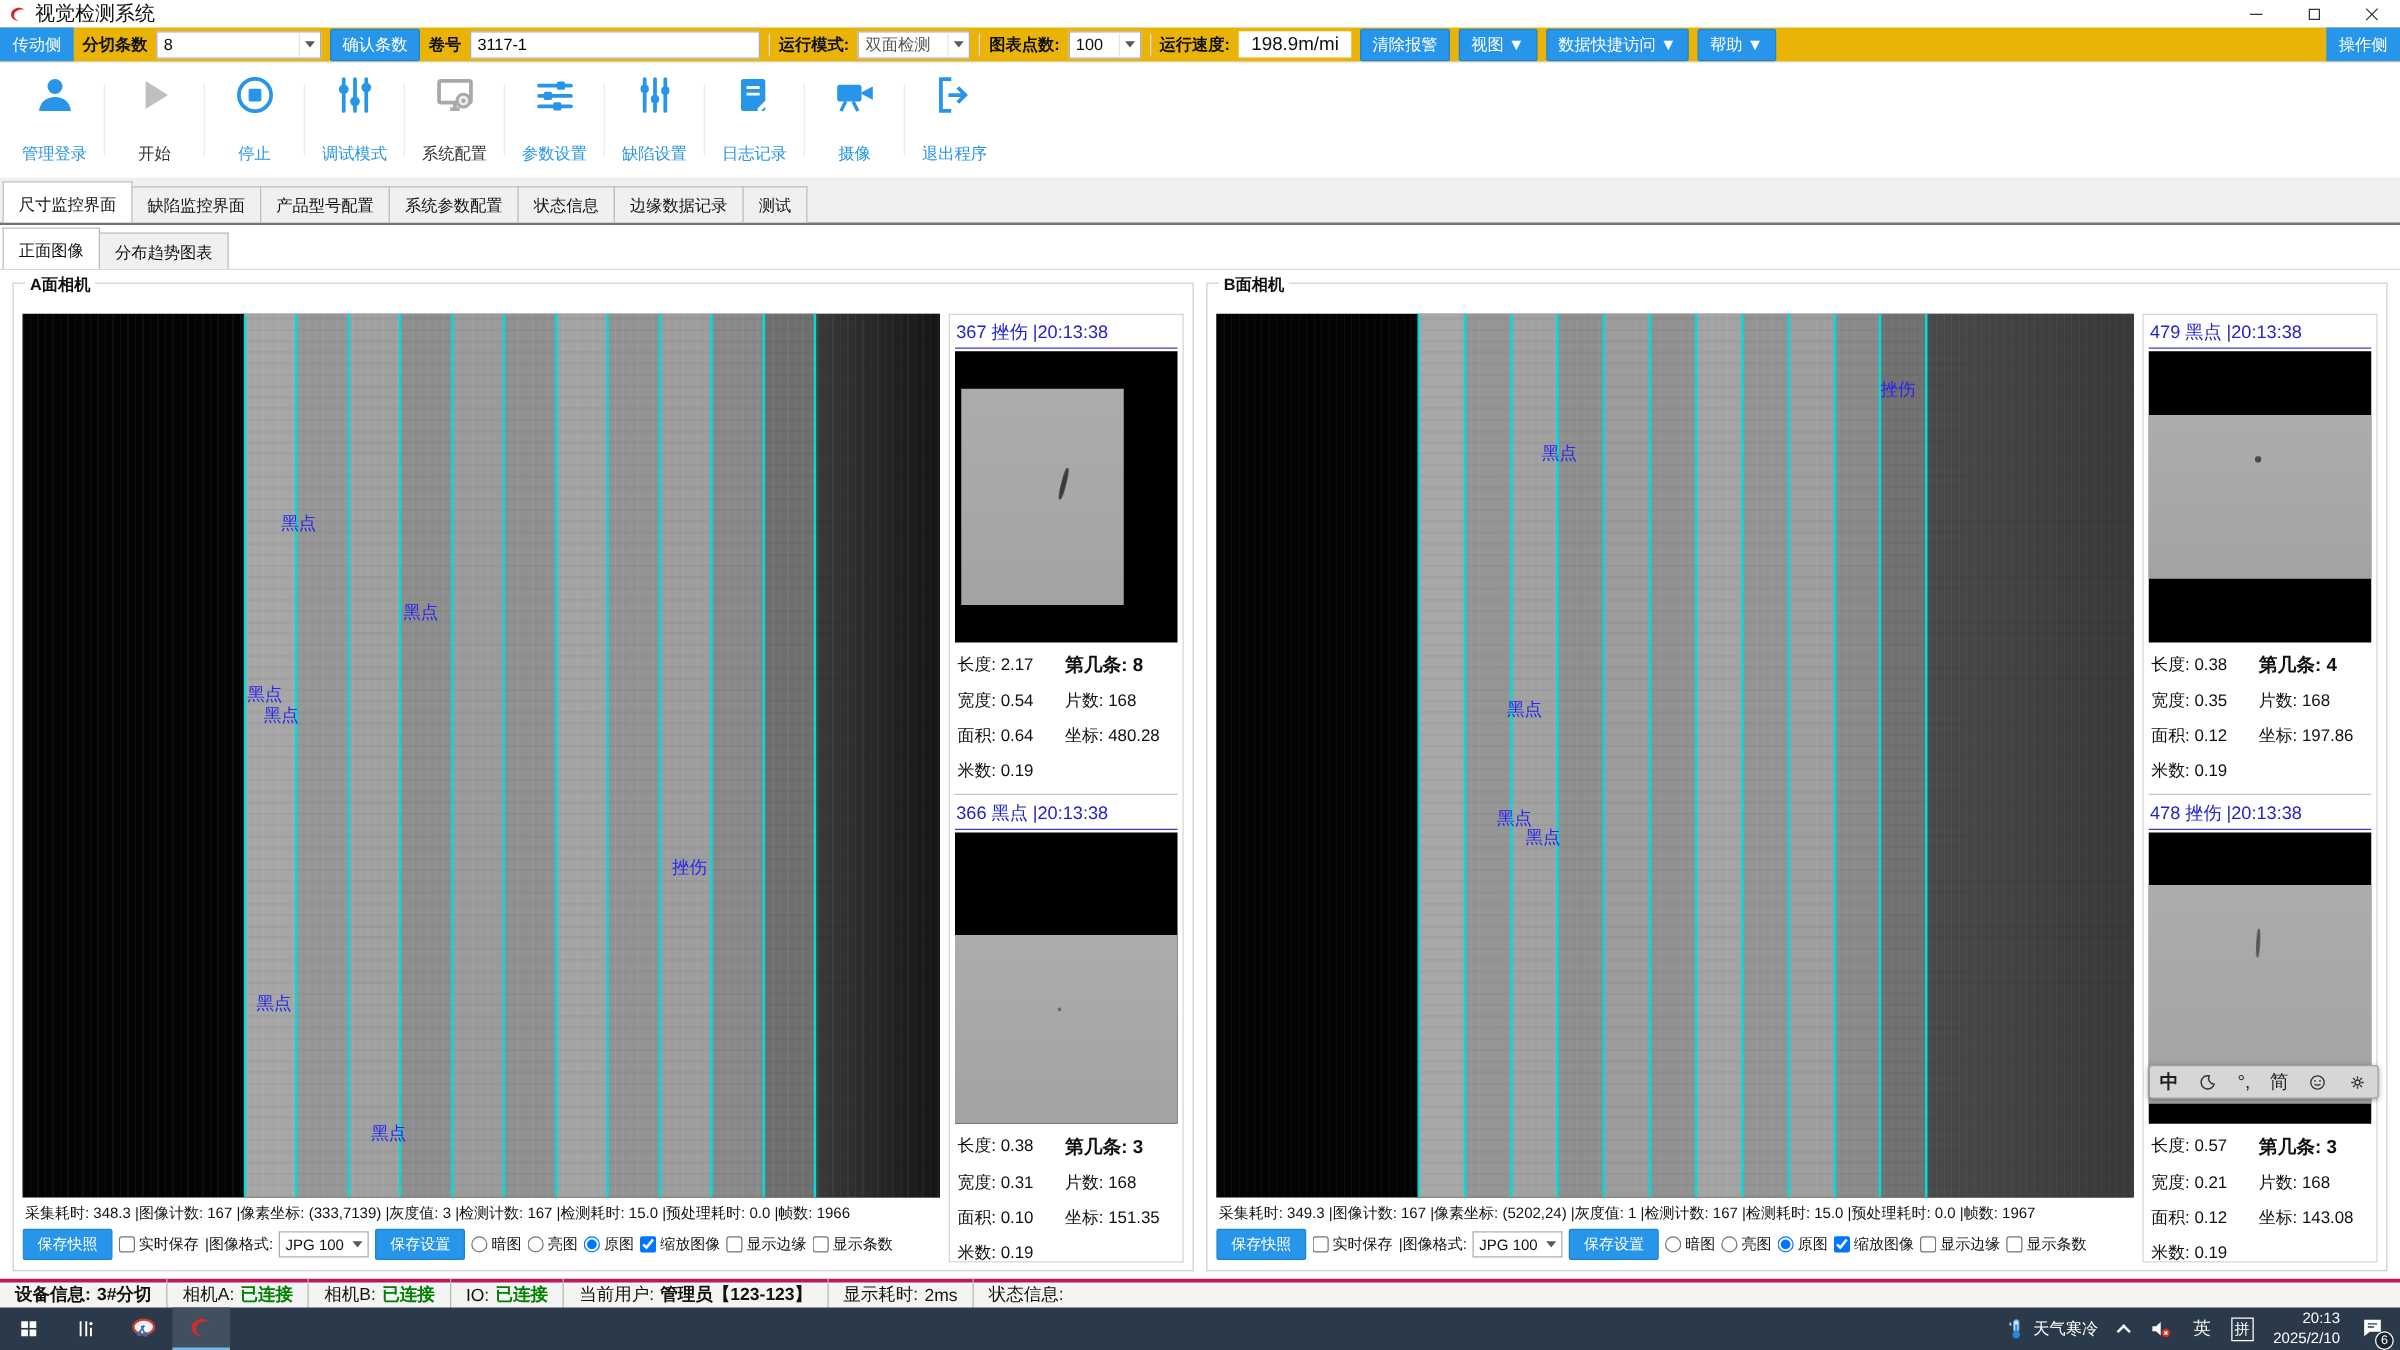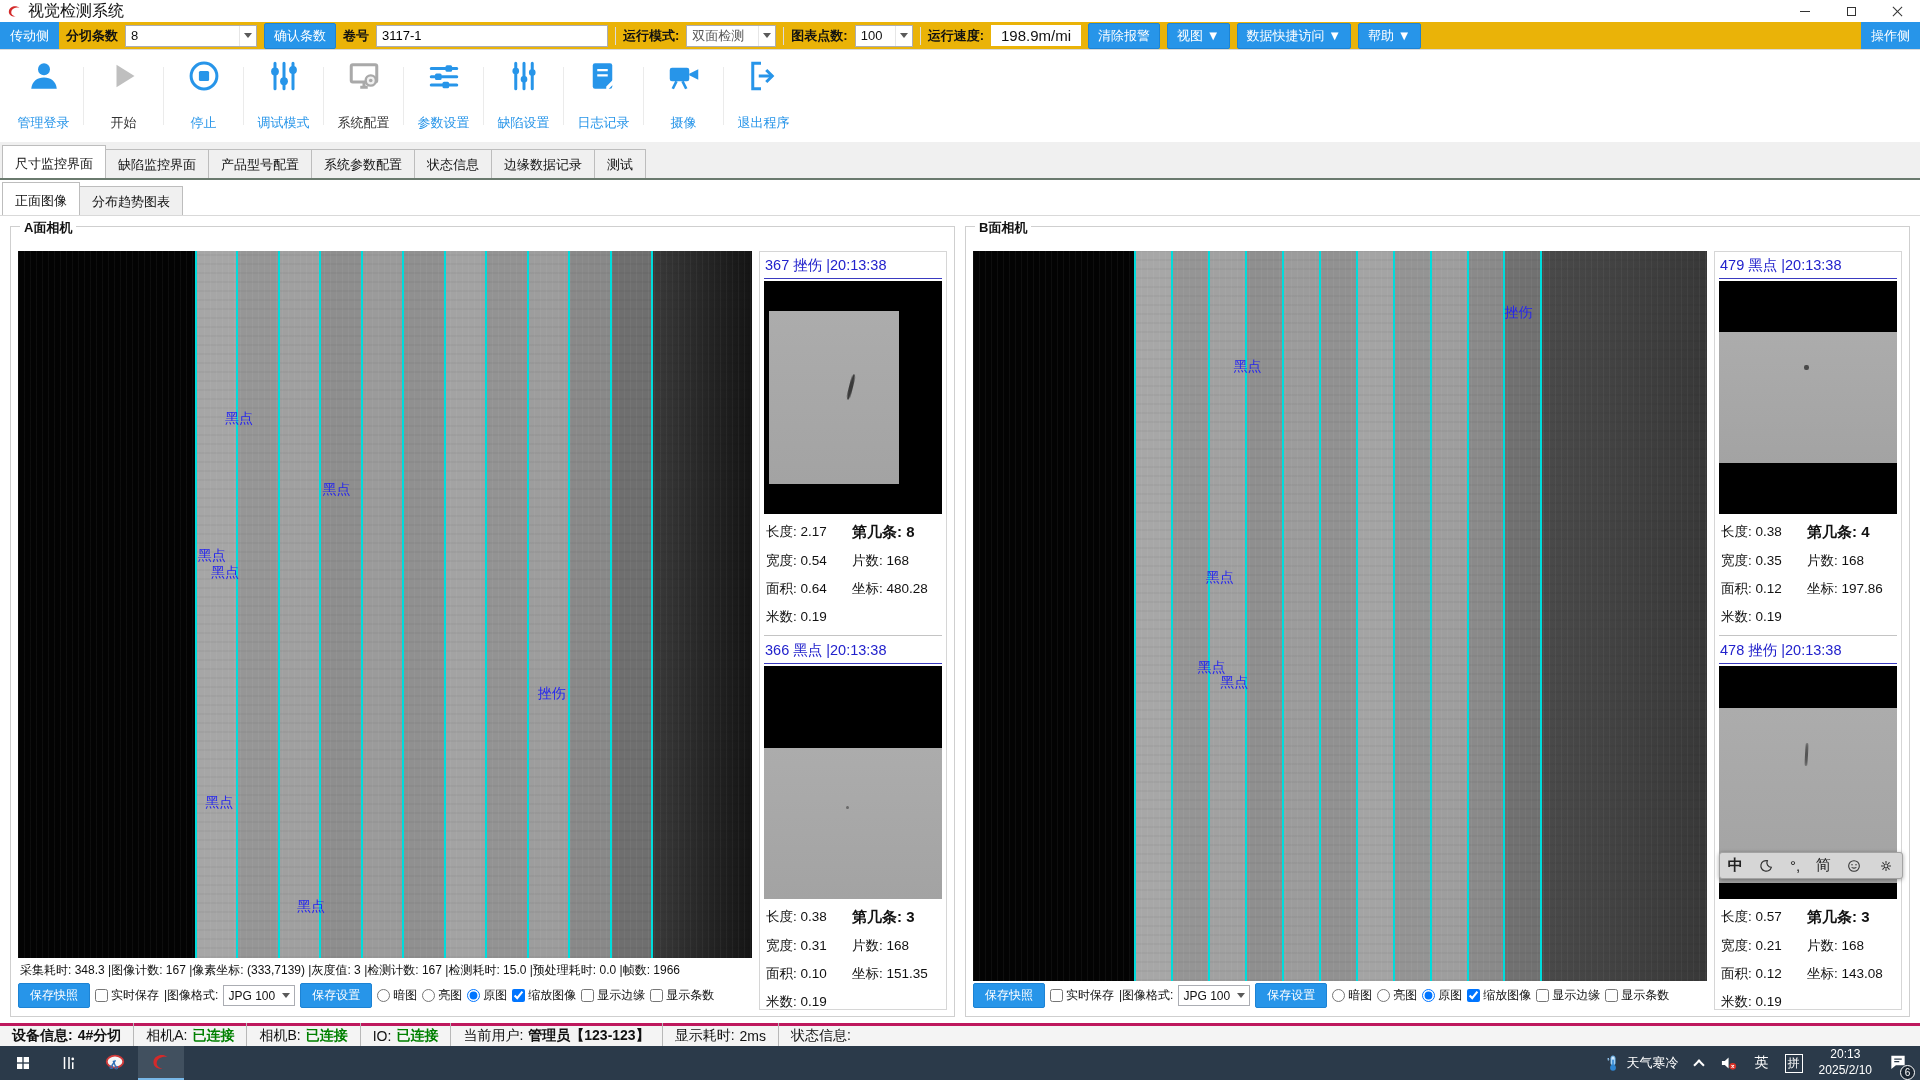--- a/index.html
+++ b/index.html
@@ -73,21 +73,21 @@
   .statusbar { height:23px; background:#f4f4f4; border-top:3px solid #be185d; display:flex; align-items:center; font-size:14px; flex:0 0 auto; }
   .seg { height:26px; display:flex; align-items:center; padding:0 12px; border-right:1px solid #b8b8b8; gap:5px; white-space:nowrap; }
   .seg:last-child { border-right:none; }
   
   .taskbar { height:34px; background:#2b3a4a; display:flex; align-items:center; color:#fff; flex:0 0 auto; }
   .tb-icon { width:46px; height:100%; display:flex; align-items:center; justify-content:center; }
   .tb-icon.active { background:#41505f; border-bottom:2px solid #78b8e8; }
   .tb-right { margin-left:auto; display:flex; align-items:center; gap:16px; padding-right:12px; font-size:13px; }
   .chevron-up { width:8px; height:8px; border:solid #fff; border-width:2px 0 0 2px; transform:rotate(45deg); margin-top:3px; }
   .pinyin-box { border:1px solid #fff; padding:0 2px; font-size:12px; }
-  .tb-clock { text-align:center; font-size:12px; line-height:1.3; }
+  .tb-clock { text-align:right; font-size:12px; line-height:1.3; }
   .notif { position:relative; }
   .badge { position:absolute; right:-7px; bottom:-5px; width:15px; height:15px; border-radius:50%; background:#1a2531; border:1px solid #fff; color:#fff; font-size:10px; display:flex; align-items:center; justify-content:center; }
   
   .ime-bar { position:absolute; left:1719px; top:852px; width:184px; height:27px; background:#d6d6d6;
     border:1px solid #a3a3a3; border-radius:3px; box-shadow:0 1px 4px rgba(0,0,0,0.35);
     display:flex; align-items:center; justify-content:space-around; z-index:60; color:#222; font-size:15px; }
   .ime-bar .bold { font-weight:bold; }
 </style>
 </head>
 <body>
@@ -408,20 +408,21 @@
             <div class="cam-line" style="left: calc(67.4% - 1px); background: rgb(0, 220, 220);"></div>
             <div class="cam-line" style="left: calc(72.4% - 1px); background: rgb(0, 220, 220);"></div>
             <div class="cam-line" style="left: calc(77.4% - 1px); background: rgb(0, 220, 220);"></div>
             <div class="cam-noise"></div>
             <span class="defect-label" style="left: 72.4%; top: 7.3%; color: rgb(38, 38, 238);">挫伤</span>
             <span class="defect-label" style="left: 35.5%; top: 14.6%; color: rgb(38, 38, 238);">黑点</span>
             <span class="defect-label" style="left: 31.7%; top: 43.5%; color: rgb(38, 38, 238);">黑点</span>
             <span class="defect-label" style="left: 30.6%; top: 55.9%; color: rgb(38, 38, 238);">黑点</span>
             <span class="defect-label" style="left: 33.7%; top: 58%; color: rgb(38, 38, 238);">黑点</span>
           </div>
+        <div class="cam-stats">采集耗时: 349.3 |图像计数: 167 |像素坐标: (5202,24) |灰度值: 1 |检测计数: 167 |检测耗时: 15.0 |预处理耗时: 0.0 |帧数: 1967</div>
         <div class="cam-controls">
           <button class="btn-blue btn-sm">保存快照</button>
           <label class="chk">
               <input type="checkbox" style="">
               <span>实时保存</span>
             </label>
           <span>|图像格式:</span>
           <div class="mini-select">
               <span>JPG 100</span>
               <span class="tri-down"></span>
@@ -490,21 +491,21 @@
           </div>
         </div>
     </div>
   </div>
 </div>
 
 <div class="statusbar">
   <div style="display:flex;height:100%;align-items:center;">
       <div class="seg">
         <span style="font-weight: bold;">设备信息:</span>
-        <span style="font-weight: bold;">4#分切</span>
+        <span style="font-weight: bold;">3#分切</span>
       </div>
       <div class="seg">
         <span>相机A:</span>
         <span style="font-weight: bold; color: rgb(0, 128, 0);">已连接</span>
       </div>
       <div class="seg">
         <span>相机B:</span>
         <span style="font-weight: bold; color: rgb(0, 128, 0);">已连接</span>
       </div>
       <div class="seg">

